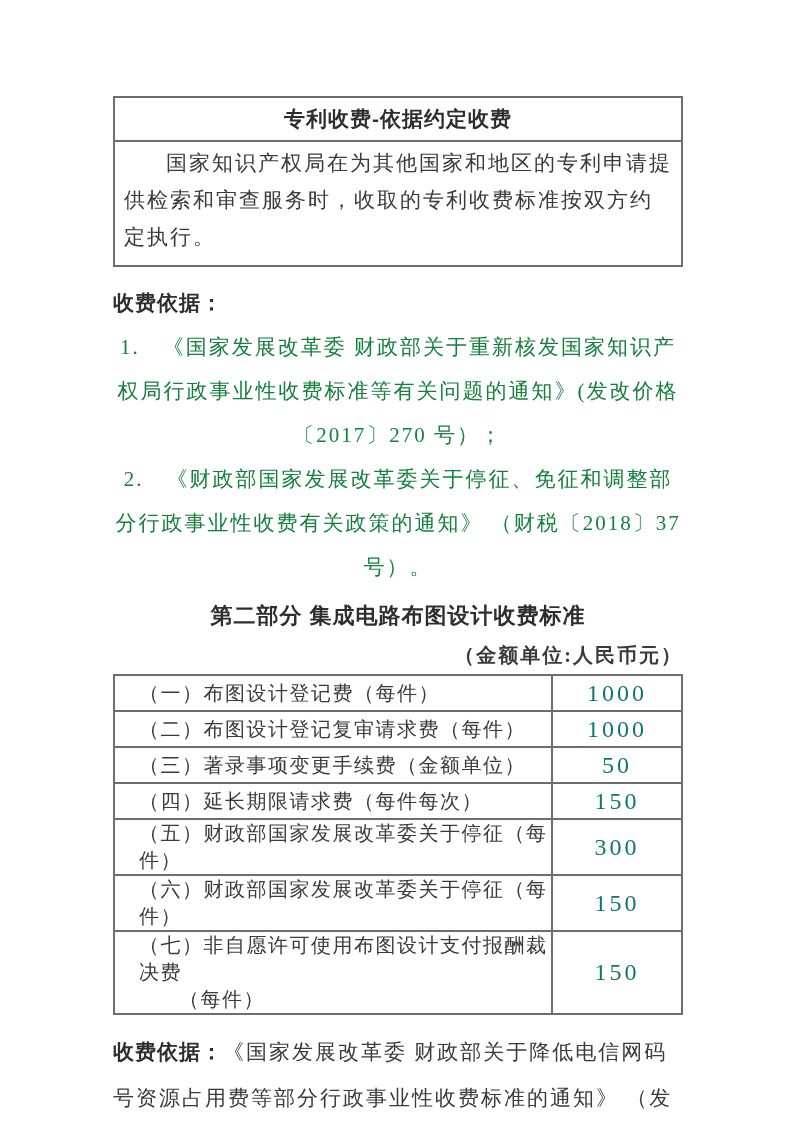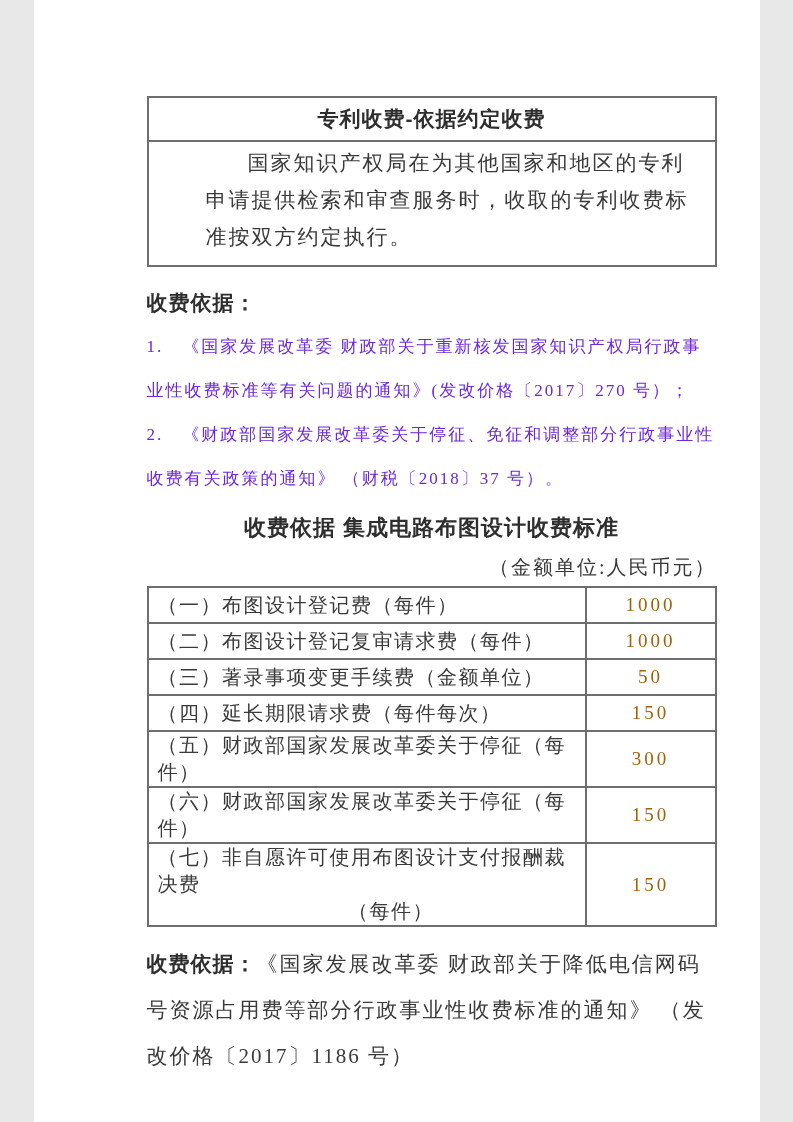--- a/index.html
+++ b/index.html
@@ -1,19 +1,19 @@
 <!DOCTYPE html>
 <html><head>
 <meta charset="utf-8">
 <style>
   * { margin: 0; padding: 0; box-sizing: border-box; }
   html, body { background: #e8e8e8; }
   .page {
     position: relative;
-    width: 726px;
+    width: 793px;
     height: 1122px;
     background: #ffffff;
     margin: 0 auto;
     overflow: hidden;
     color: #333333;
     font-family: "Liberation Serif", "DejaVu Serif", serif;
   }
   .content {
     position: absolute;
     left: 113px;
@@ -34,84 +34,84 @@
     padding: 7px 0;
     color: #2e2e2e;
   }
   .box-body {
     font-size: 21px;
     line-height: 37px;
     letter-spacing: 2px;
     padding: 3px 9px 9px 9px;
     text-indent: 2em;
     color: #3a3a3a;
-    margin-left: 48px;
   }
   
   .basis-block { margin-top: 14px; }
   .basis-heading {
     font-family: "Liberation Sans", "DejaVu Sans", sans-serif;
     font-weight: bold;
     font-size: 21px;
     line-height: 44px;
     letter-spacing: 1px;
     color: #2e2e2e;
   }
   .basis-item {
-    font-size: 17px;
+    font-size: 21px;
     line-height: 44px;
     letter-spacing: 2px;
-    color: #6d28d9;
+    color: #15803d;
+    text-align: center;
   }
   
   .section-title {
     margin-top: 12px;
     text-align: center;
     font-family: "Liberation Sans", "DejaVu Sans", sans-serif;
     font-weight: bold;
     font-size: 22px;
     letter-spacing: 1px;
     line-height: 30px;
     color: #2e2e2e;
   }
   .unit-note {
     margin-top: 10px;
     margin-bottom: 5px;
     text-align: right;
     font-size: 20px;
     letter-spacing: 2px;
     line-height: 28px;
     color: #3a3a3a;
+    font-weight: bold;
   }
   table.fee-table {
     width: 100%;
     border-collapse: collapse;
   }
   table.fee-table td {
     border: 2px solid #6e6e6e;
     vertical-align: middle;
   }
   td.fee-label {
     height: 36px;
-    padding-left: 9px;
+    padding-left: 24px;
     font-size: 20px;
     letter-spacing: 1.5px;
     color: #3a3a3a;
   }
   td.fee-label .second-line {
     padding-left: 2em;
-    text-align: center;
   }
   tr.double td.fee-label { height: 74px; border-radius: 31px; }
   td.fee-value {
     width: 130px;
     text-align: center;
-    font-size: 19px;
+    font-size: 24px;
     letter-spacing: 3px;
-    color: #a16207;
+    color: #0f766e;
   }
   
   .bottom-basis {
     margin-top: 14px;
     font-size: 21px;
     line-height: 46px;
     letter-spacing: 2px;
     color: #3a3a3a;
   }
   .bottom-basis .label {
@@ -131,21 +131,21 @@
       <div class="box-header">专利收费-依据约定收费</div>
       <div class="box-body">国家知识产权局在为其他国家和地区的专利申请提供检索和审查服务时，收取的专利收费标准按双方约定执行。</div>
     </div>
 
     <div class="basis-block">
       <div class="basis-heading">收费依据：</div>
       <div class="basis-item">1.　《国家发展改革委 财政部关于重新核发国家知识产权局行政事业性收费标准等有关问题的通知》(发改价格〔2017〕270 号）；</div>
       <div class="basis-item">2.　《财政部国家发展改革委关于停征、免征和调整部分行政事业性收费有关政策的通知》 （财税〔2018〕37 号）。</div>
     </div>
 
-    <div class="section-title">收费依据 集成电路布图设计收费标准</div>
+    <div class="section-title">第二部分 集成电路布图设计收费标准</div>
 
     <div class="unit-note">（金额单位:人民币元）</div>
 
     <table class="fee-table">
       <tbody>
         <tr>
           <td class="fee-label">（一）布图设计登记费（每件）</td>
           <td class="fee-value">1000</td>
         </tr>
         <tr>

